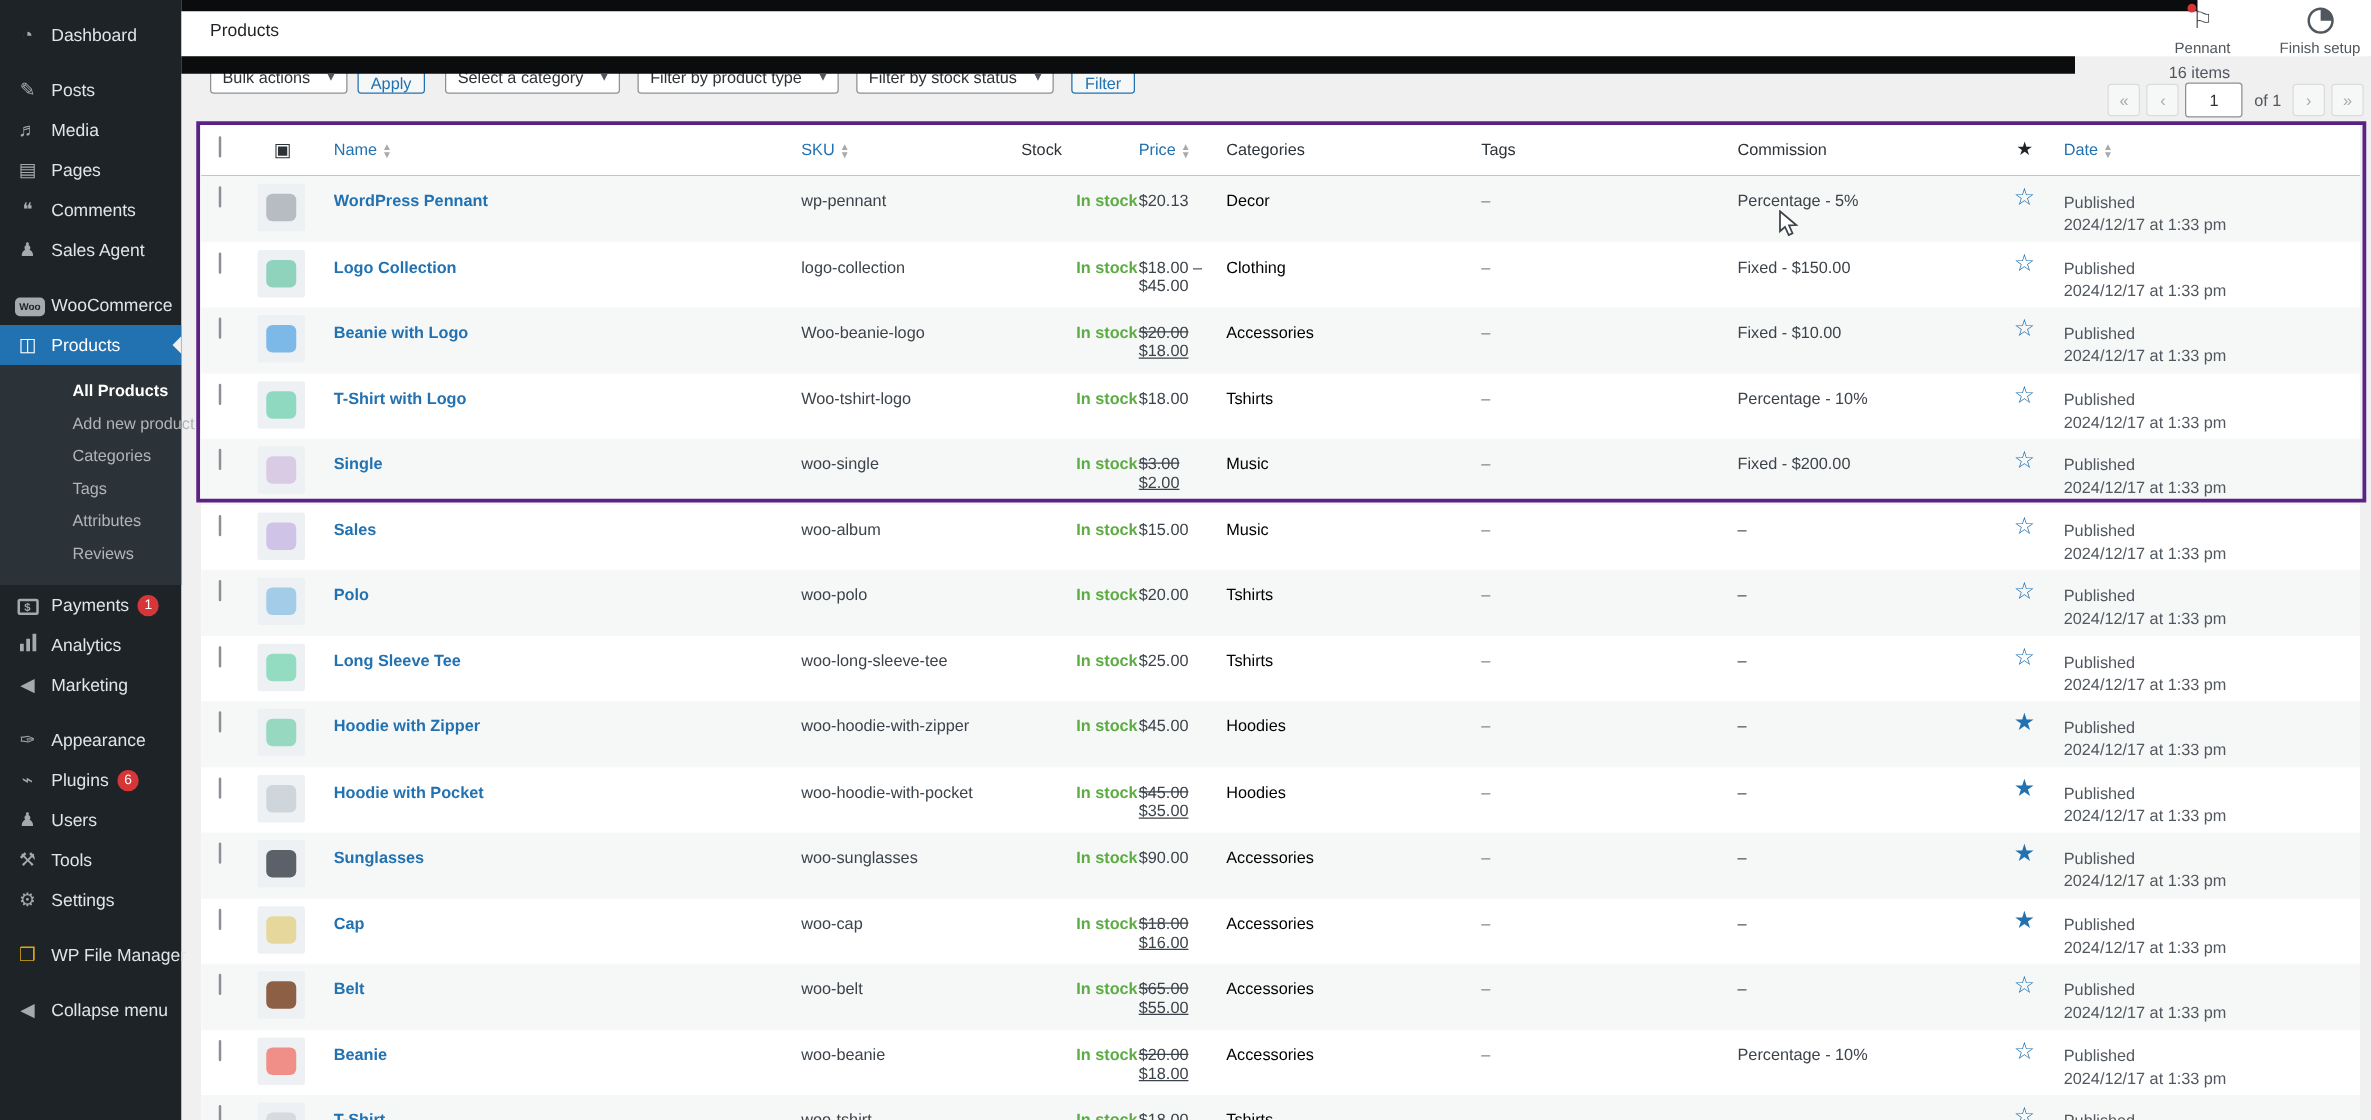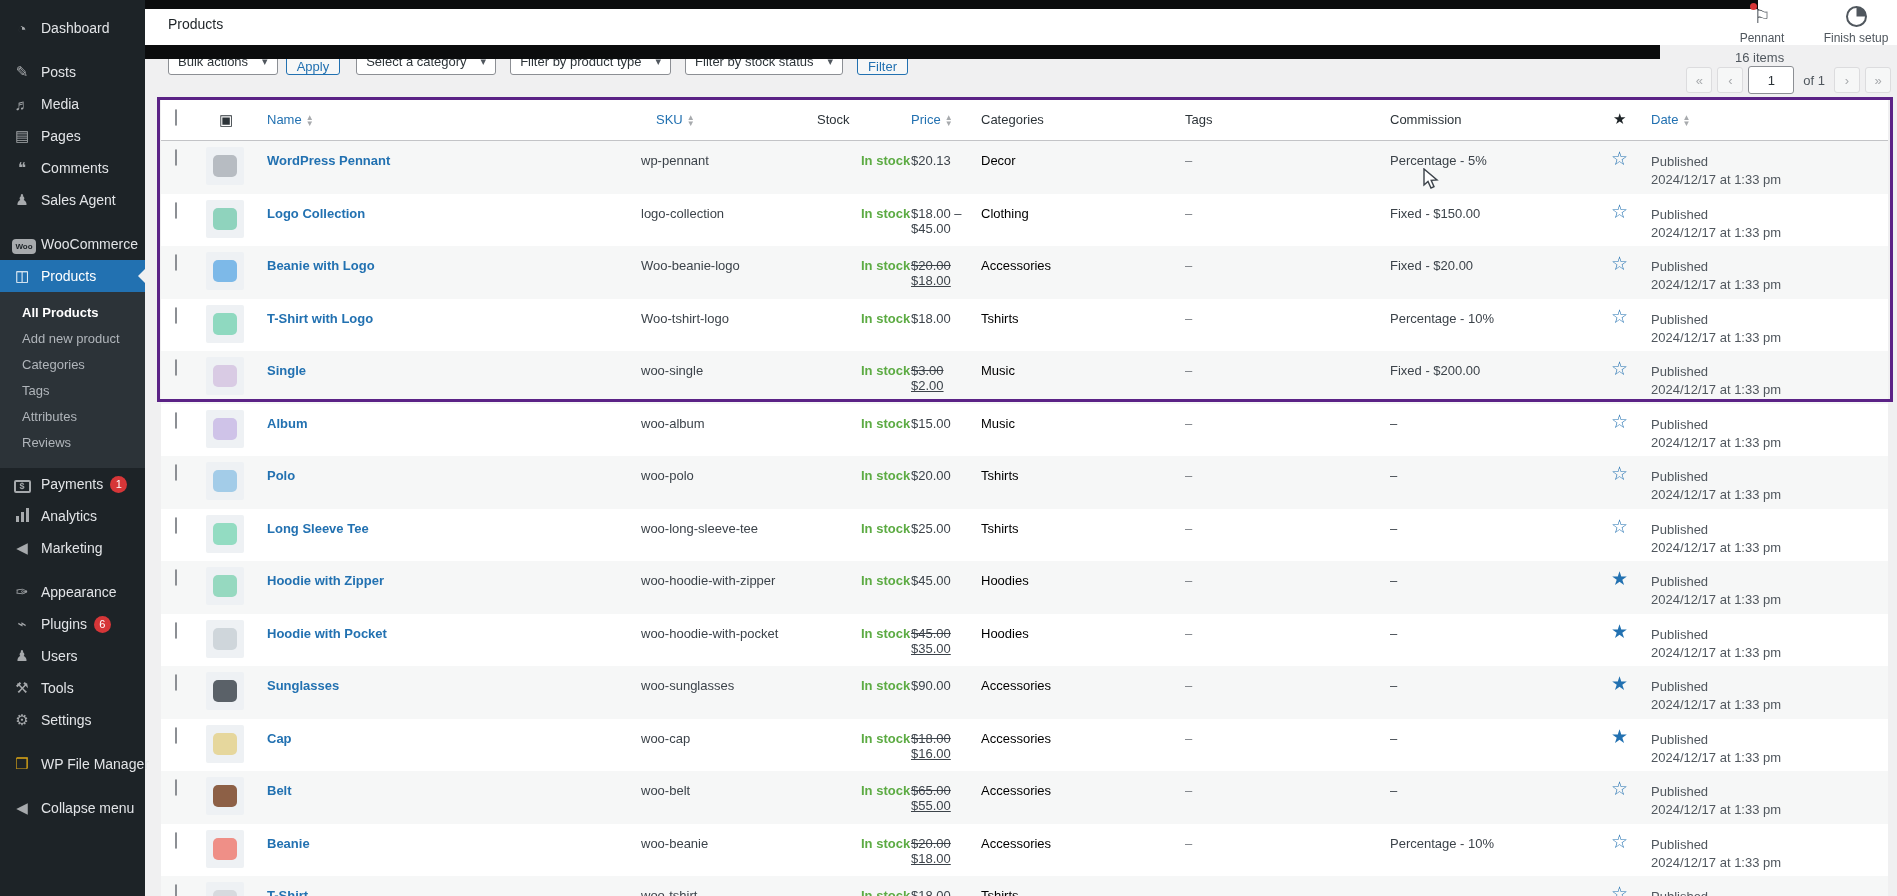--- a/index.html
+++ b/index.html
@@ -12,21 +12,21 @@
   .menu-item .mi-icon { width:20px; text-align:center; color:#a7aaad; font-size:15px; flex:none; }
   .menu-item .mi-label { margin-left:9px; color:#e2e4e7; font-size:14px; white-space:nowrap; }
   .menu-item.gap { margin-top:12px; }
   .menu-item.active { background:#2271b1; }
   .menu-item.active .mi-icon, .menu-item.active .mi-label { color:#fff; }
   .menu-item.active::after { content:""; position:absolute; right:0; top:50%; margin-top:-7px;
       border-top:7px solid transparent; border-bottom:7px solid transparent; border-right:7px solid #f0f0f1; }
   .badge { margin-left:7px; background:#d63638; color:#fff; border-radius:9px; min-width:17px; height:17px;
       display:inline-flex; align-items:center; justify-content:center; font-size:11px; padding:0 4px; }
   #submenu { background:#2c3338; padding:8px 0 12px 0; }
-  .sub-item { height:26px; line-height:26px; padding-left:22px; color:#b0b5ba; font-size:13px; cursor:pointer; white-space:nowrap; }
+  .sub-item { height:26px; line-height:26px; padding-left:58px; color:#b0b5ba; font-size:13px; cursor:pointer; white-space:nowrap; }
   .sub-item.current { color:#fff; font-weight:bold; }
   .woo-box { display:inline-block; width:24px; height:15px; background:#a7aaad; border-radius:4px; color:#1d2327;
       font-size:8px; font-weight:bold; line-height:15px; text-align:center; }
   .bars { display:inline-flex; align-items:flex-end; gap:2px; height:14px; }
   .bars i { display:block; width:3px; background:#a7aaad; }
   .bars i:nth-child(1){height:6px;} .bars i:nth-child(2){height:10px;} .bars i:nth-child(3){height:14px;}
   .doll { display:inline-flex; width:17px; height:13px; border:2px solid #a7aaad; border-radius:2px;
       color:#a7aaad; font-size:9px; font-weight:bold; align-items:center; justify-content:center; }
   .icon-orange { color:#dba617 !important; }
 
@@ -69,21 +69,21 @@
   .sorters i { font-style:normal; font-size:8px; color:#a7aaad; height:6px; }
   .row { position:relative; height:52.5px; }
   .row:nth-child(odd) { background:#f6f7f7; }
   .row:nth-child(even) { background:#fff; }
   .cell { position:absolute; top:12px; white-space:nowrap; }
   .c-check { left:14px; top:9px; } .c-img { left:45px; top:6px; } .c-name { left:106px; }
   .c-sku { left:480px; color:#3c434a; } .c-stock { left:656px; } .c-price { left:750px; width:74px; color:#3c434a; }
   .c-cat { left:820px; } .c-tags { left:1024px; color:#787c82; } .c-comm { left:1229px; color:#3c434a; }
   .c-star { left:1450px; top:8px; } .c-date { left:1490px; color:#50575e; }
   .h-check { left:14px; top:11px; } .h-img { left:58px; top:12px; font-size:15px; color:#2c3338; }
-  .h-name { left:106px; } .h-sku { left:495px; } .h-stock { left:656px; } .h-price { left:750px; }
+  .h-name { left:106px; } .h-sku { left:480px; } .h-stock { left:656px; } .h-price { left:750px; }
   .h-cat { left:820px; } .h-tags { left:1024px; } .h-comm { left:1229px; }
   .h-star { left:1452px; top:11px; font-size:15px; color:#1d2327; cursor:pointer; } .h-date { left:1490px; }
   .checkbox { width:18px; height:18px; border:1px solid #8c8f94; border-radius:4px; background:#fff; cursor:pointer; }
   .thumb { width:38px; height:38px; background:#eef1f4; border-radius:2px; display:flex; align-items:center; justify-content:center; cursor:pointer; }
   .thumb i { display:block; width:24px; height:22px; border-radius:5px; }
   .row-title { color:#2271b1; font-weight:bold; text-decoration:none; cursor:pointer; }
   .cat-link { color:#000000; text-decoration:none; cursor:pointer; }
   .instock { color:#5cab43; font-weight:bold;padding-left:44px; }
   .price-old { text-decoration:line-through; }
   .price-new { text-decoration:underline; }
@@ -330,21 +330,21 @@
         </span>
         <span class="cell c-name"><a class="row-title">Beanie with Logo</a></span>
         <span class="cell c-sku">Woo-beanie-logo</span>
         <span class="cell c-stock"><span class="instock">In stock</span></span>
         <span class="cell c-price">
           <div class="price-line price-old">$20.00</div>
           <div class="price-line price-new">$18.00</div>
         </span>
         <span class="cell c-cat"><a class="cat-link">Accessories</a></span>
         <span class="cell c-tags">–</span>
-        <span class="cell c-comm">Fixed - $20.00</span>
+        <span class="cell c-comm">Fixed - $10.00</span>
         <span class="cell c-star"><span class="star">☆</span></span>
         <span class="cell c-date">
           <div class="date2">Published</div>
           <div class="date2">2024/12/17 at 1:33 pm</div>
         </span>
       </div>
       <div class="row">
         <span class="cell c-check"><span class="checkbox"></span></span>
         <span class="cell c-img">
           <span class="thumb">
@@ -389,21 +389,21 @@
           <div class="date2">2024/12/17 at 1:33 pm</div>
         </span>
       </div>
       <div class="row">
         <span class="cell c-check"><span class="checkbox"></span></span>
         <span class="cell c-img">
           <span class="thumb">
             <i style="background: rgb(207, 195, 232);"></i>
           </span>
         </span>
-        <span class="cell c-name"><a class="row-title">Album</a></span>
+        <span class="cell c-name"><a class="row-title">Sales</a></span>
         <span class="cell c-sku">woo-album</span>
         <span class="cell c-stock"><span class="instock">In stock</span></span>
         <span class="cell c-price">
           <div class="price-line">$15.00</div>
         </span>
         <span class="cell c-cat"><a class="cat-link">Music</a></span>
         <span class="cell c-tags">–</span>
         <span class="cell c-comm">–</span>
         <span class="cell c-star"><span class="star">☆</span></span>
         <span class="cell c-date">

